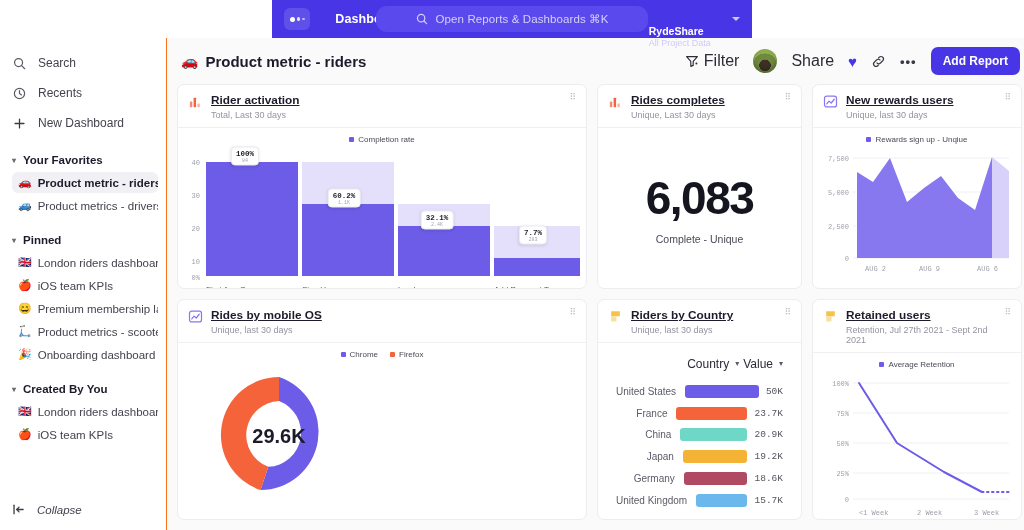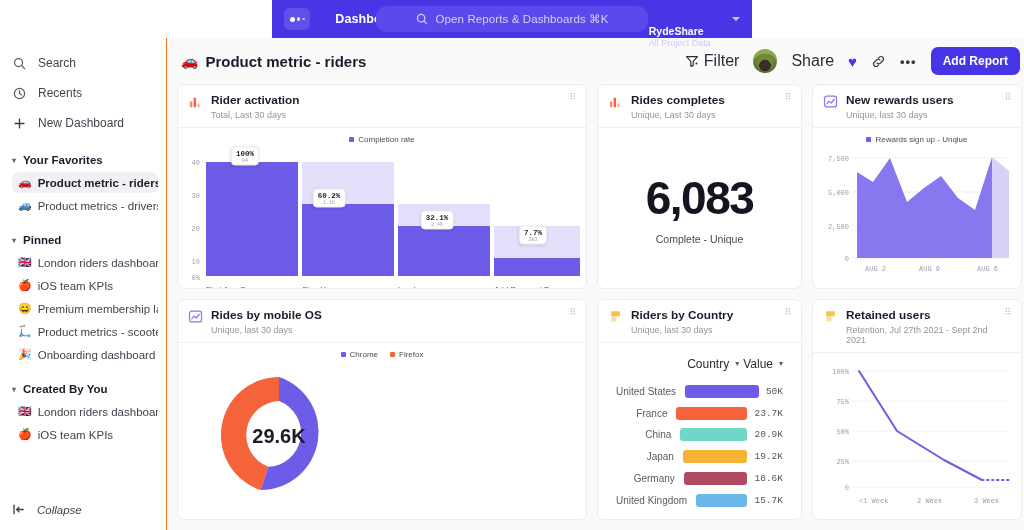--- a/index.html
+++ b/index.html
@@ -107,21 +107,21 @@
   }
   .card {
     background: #fff; border: 1px solid #ededf1; border-radius: 7px;
     display: flex; flex-direction: column; overflow: hidden;
   }
   .card-h {
     display: flex; align-items: flex-start; gap: 8px; padding: 8px 9px 7px 10px;
     border-bottom: 1px solid #f0f0f3;
   }
   .card-h .ci { width: 15px; height: 15px; flex: 0 0 15px; margin-top: 1px; }
-  .card-t { font-size: 11.8px; font-weight: 700; line-height: 1.25; }
+  .card-t { font-size: 11.8px; font-weight: 700; line-height: 1.25; text-decoration: underline; }
   .card-s { font-size: 9px; color: #9494a1; margin-top: 2px; }
   .grip {
     margin-left: auto; color: #b9b9c4; font-size: 9px; line-height: 6px; letter-spacing: 1px;
     cursor: grab; user-select: none; padding-top:1px;
   }
   .card-b { flex: 1; position: relative; min-height: 0; padding: 4px 6px 4px 6px; }
   .legend {
     display: flex; align-items: center; justify-content: center; gap: 12px;
     font-size: 8px; color: #4a4a57; padding-top: 3px;
   }
@@ -400,21 +400,21 @@
               <text class="axlb" x="22" y="146">First App Open</text>
               <text class="axlb" x="118" y="146">Sign Up</text>
               <text class="axlb" x="214" y="146">Log In</text>
               <text class="axlb" x="310" y="146">Add Payment Type</text>
             </svg>
 
             <div class="tip" style="left:67px; top:28px">
               <div class="v">100%</div>
               <div class="s">84</div>
             </div>
-            <div class="tip" style="left:151px; top:70px">
+            <div class="tip" style="left:166px; top:70px">
               <div class="v">60.2%</div>
               <div class="s">1.1K</div>
             </div>
             <div class="tip" style="left:259px; top:92px">
               <div class="v">32.1%</div>
               <div class="s">2.4K</div>
             </div>
             <div class="tip" style="left:355px; top:107px">
               <div class="v">7.7%</div>
               <div class="s">283</div>
@@ -585,20 +585,26 @@
               <path d="M3.4 2.4h9.2v5.2H3.4z" fill="#f6c445"></path>
               <path d="M3.4 7.6h5.6v5.6H3.4z" fill="#fae0a0"></path>
             </svg>
             <div>
               <div class="card-t">Retained users</div>
               <div class="card-s">Retention, Jul 27th 2021 - Sept 2nd 2021</div>
             </div>
             <div class="grip">⠿</div>
           </div>
           <div class="card-b">
+            <div class="legend">
+              <span class="lg">
+                <span class="d" style="background:#6c5ce7"></span>
+                <span>Average Retention</span>
+              </span>
+            </div>
             <svg width="196" height="152" viewBox="0 0 196 152">
               <g>
                 <line class="gridline" x1="34" y1="14" x2="190" y2="14"></line>
                 <line class="gridline" x1="34" y1="44" x2="190" y2="44"></line>
                 <line class="gridline" x1="34" y1="74" x2="190" y2="74"></line>
                 <line class="gridline" x1="34" y1="104" x2="190" y2="104"></line>
                 <line class="gridline" x1="34" y1="130" x2="190" y2="130"></line>
               </g>
               <text class="axl" x="30" y="17" text-anchor="end">100%</text>
               <text class="axl" x="30" y="47" text-anchor="end">75%</text>

